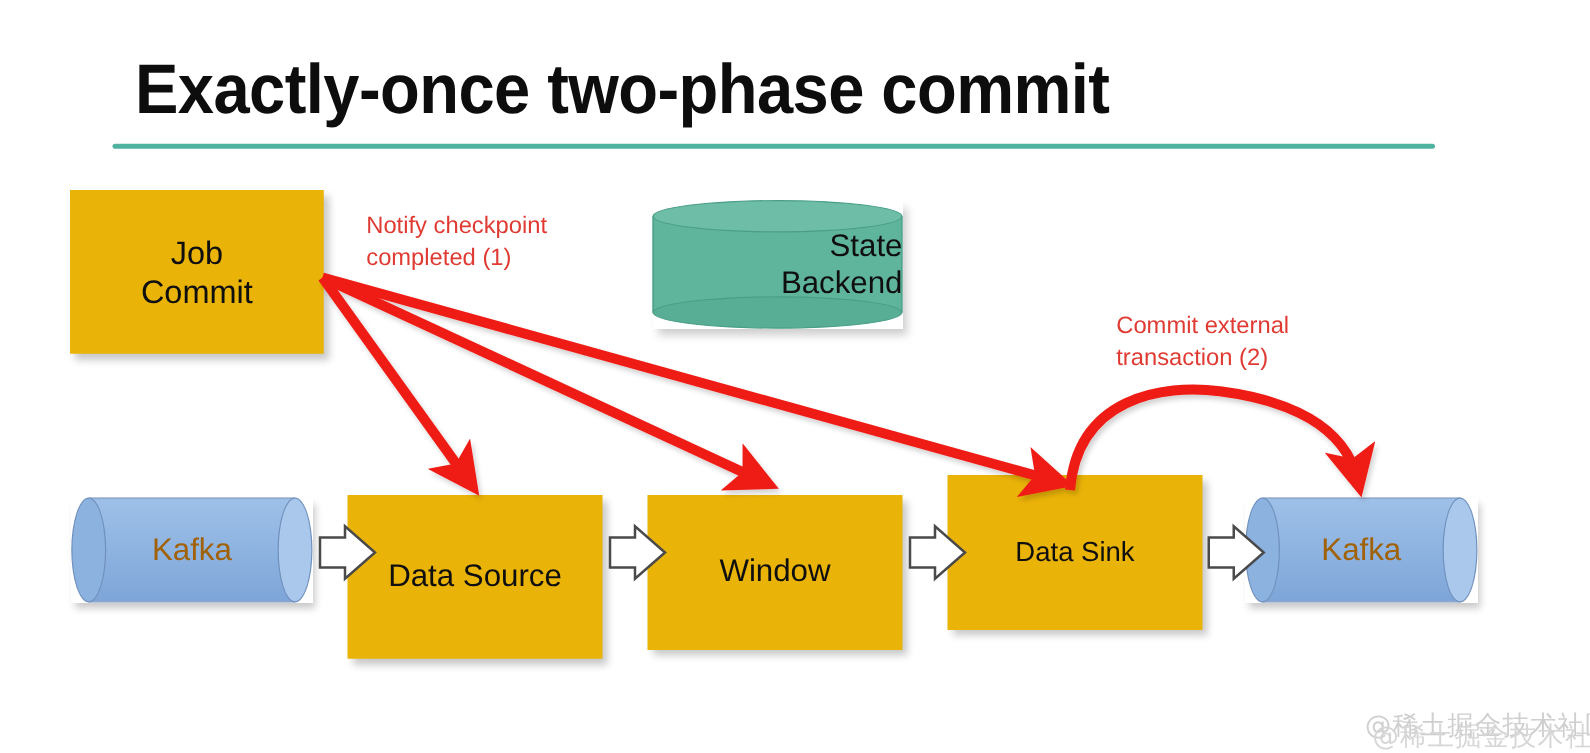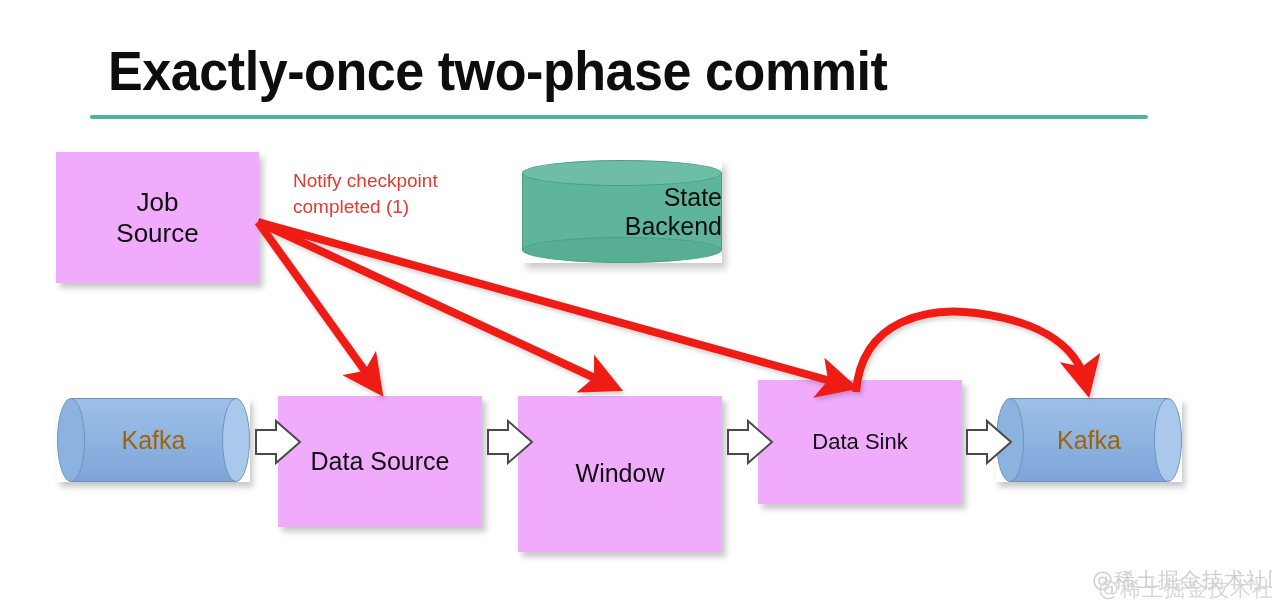--- a/index.html
+++ b/index.html
@@ -39,21 +39,21 @@
     top: 115px;
     width: 1058px;
     height: 4px;
     background: #4fb3a0;
     border-radius: 2px;
   }
 
   
   .proc-box {
     position: absolute;
-    background: #f0abfc;
+    background: #eab308;
     box-shadow: 4px 5px 6px rgba(0,0,0,0.22);
     display: flex;
     align-items: center;
     justify-content: center;
     text-align: center;
     color: #0f0f0f;
     line-height: 1.18;
   }
   .proc-box .lbl { display: block; }
 
@@ -185,21 +185,21 @@
 <body>
 
 <div id="slide">
 
   <div id="title-text">Exactly-once two-phase commit</div>
   <div id="title-rule"></div>
 
   <div class="proc-box" style="left:56px; top:152px; width:203px; height:131px; font-size:26px;">
     <div>
       <span class="lbl">Job</span>
-      <span class="lbl">Source</span>
+      <span class="lbl">Commit</span>
     </div>
   </div>
 
   <div class="cyl-v" style="left:522px; top:160px; width:200px; height:103px;">
     <div class="body"></div>
     <div class="cap-bot"></div>
     <div class="cap-top"></div>
     <div class="txt" style="font-size:25px;">
       <span>State</span>
       <span>Backend</span>
@@ -212,21 +212,21 @@
     <div class="cap-right"></div>
     <div class="txt" style="font-size:25px;">
       <span>Kafka</span>
     </div>
   </div>
 
   <div class="proc-box" style="left:278px; top:396px; width:204px; height:131px; font-size:25px;">
     <span class="lbl">Data Source</span>
   </div>
 
-  <div class="proc-box" style="left:518px; top:396px; width:204px; height:156px; font-size:25px;">
+  <div class="proc-box" style="left:518px; top:396px; width:204px; height:124px; font-size:25px;">
     <span class="lbl">Window</span>
   </div>
 
   <div class="proc-box" style="left:758px; top:380px; width:204px; height:124px; font-size:22px;">
     <span class="lbl">Data Sink</span>
   </div>
 
   <div class="cyl-h" style="left:996px; top:398px; width:186px; height:84px;">
     <div class="body"></div>
     <div class="cap-left"></div>
@@ -257,19 +257,21 @@
     <g stroke="#ef1c16" fill="none" stroke-width="8" stroke-linecap="butt" marker-end="url(#redhead)" filter="url(#softshadow)">
       <path d="M258 222 L375 385"></path>
       <path d="M258 222 L610 385"></path>
       <path d="M258 222 L845 385"></path>
       <path d="M856 392 C 862 318, 930 307, 976 313 C 1030 320, 1076 340, 1086 384"></path>
     </g>
   </svg>
 
   <div class="annot" style="left:293px; top:168px;">Notify checkpoint
 completed (1)</div>
+  <div class="annot" style="left:893px; top:248px;">Commit external
+transaction (2)</div>
 
   <div id="watermark">
     <span>@稀土掘金技术社区</span>
     <span class="wm2">@稀土掘金技术社区</span>
   </div>
 
 </div>
 
 </body></html>

